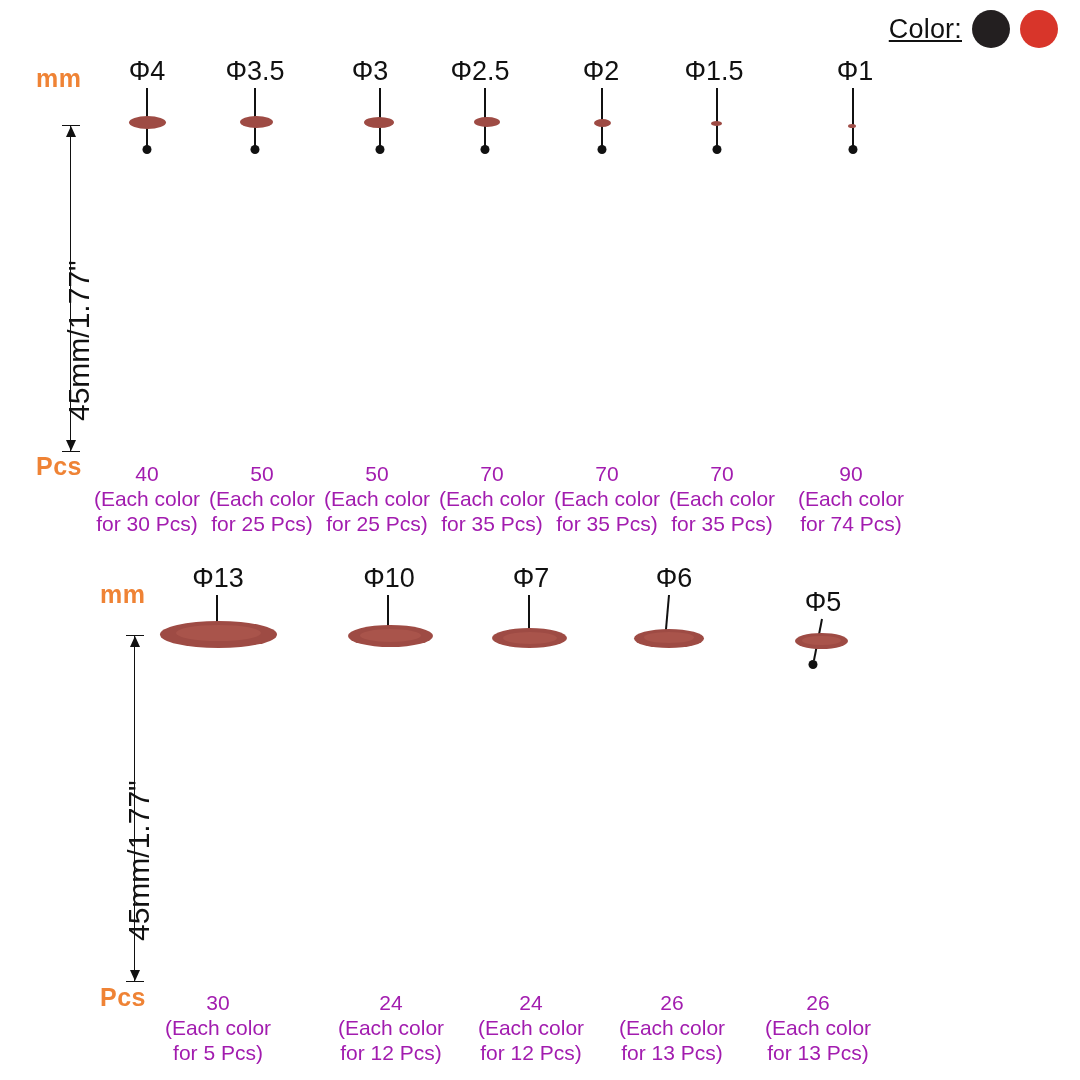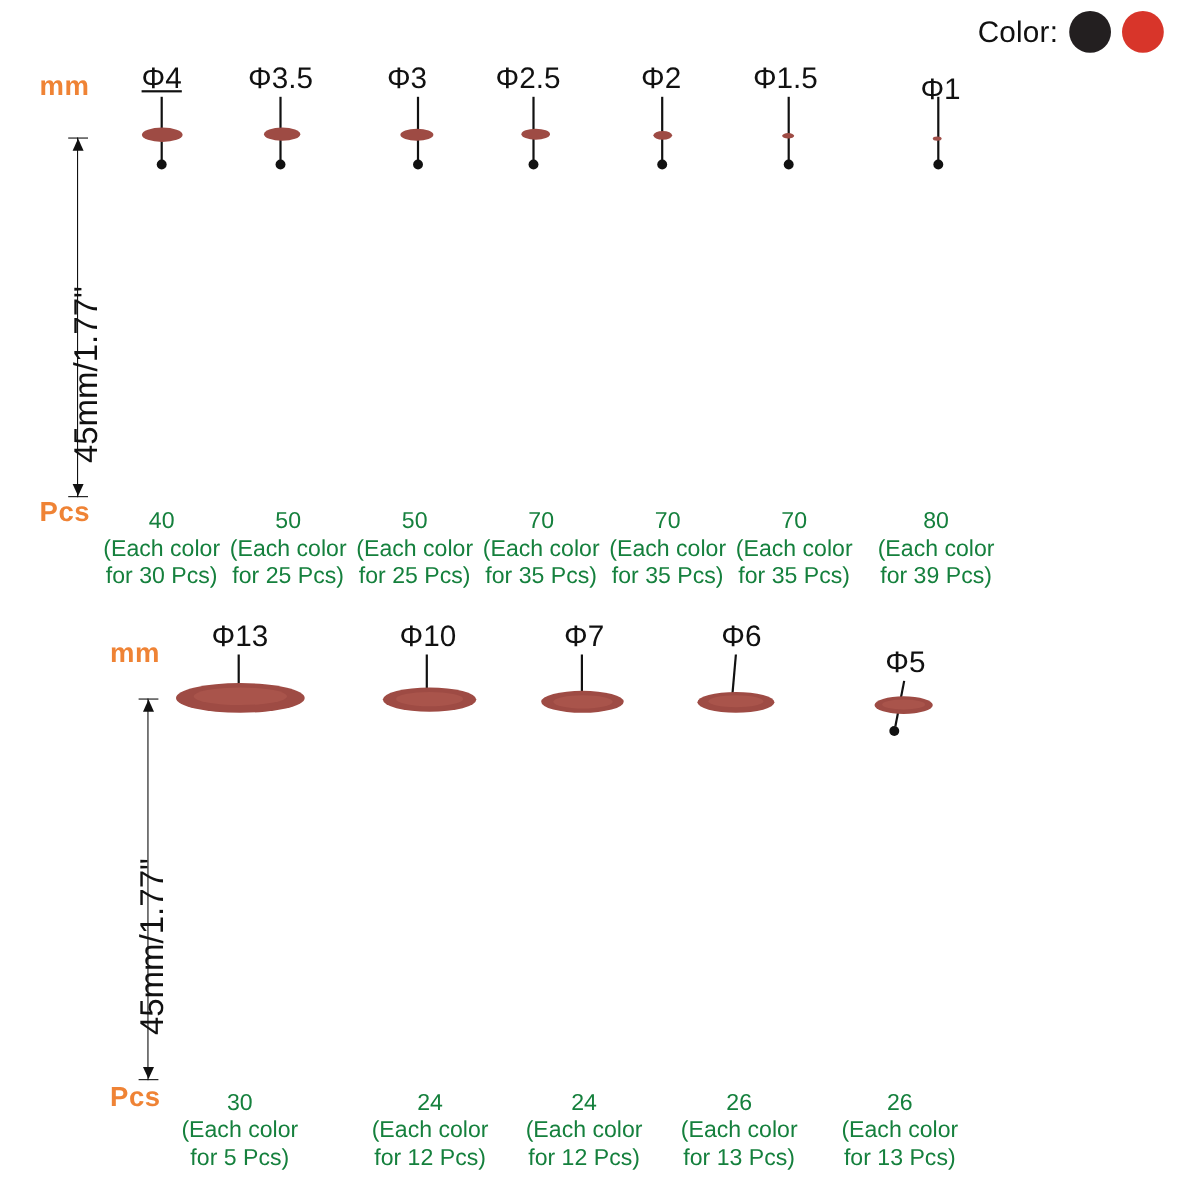--- a/index.html
+++ b/index.html
@@ -9,21 +9,21 @@
     font-family:"Liberation Sans", sans-serif;
     color:#111;
     overflow:hidden;
     position:relative;
   }
   .stage{position:absolute;left:0;top:0;width:1080px;height:1080px;}
 
   
   .legend{
     position:absolute;right:22px;top:10px;
-    display:flex;align-items:center;gap:10px;
+    display:flex;align-items:center;gap:10px;text-decoration:underline;
   }
   .legend-label{font-size:27px;color:#111;letter-spacing:.2px;}
   .swatch{width:38px;height:38px;border-radius:50%;display:block;}
 
   
   .unit{
     position:absolute;
     font-size:25px;font-weight:bold;color:#ef8335;
     letter-spacing:.5px;
   }
@@ -95,21 +95,21 @@
 
   .thin .body{background:linear-gradient(to right,#c93f3d 0%, #e1544f 40%, #d8four 60%, #c63c3b 100%);}
 
   
   .row{position:absolute;left:0;width:1080px;}
 
   
   .pcs{
     position:absolute;
     text-align:center;
-    font-size:21px;line-height:1.18;color:#15803d;
+    font-size:21px;line-height:1.18;color:#a21caf;
     transform:translateX(-50%);
     white-space:nowrap;
   }
   .pcs .n{display:block;}
   .pcs .s{display:block;}
 </style>
 </head>
 <body>
 
 <div class="stage">
@@ -128,21 +128,21 @@
     <div class="dim" style="left:62px;top:125px;height:327px;">
       <div class="cap top"></div>
       <div class="cap bot"></div>
       <div class="bar"></div>
       <div class="arrow up"></div>
       <div class="arrow dn"></div>
       <div class="dim-text" style="left:0px;top:296px;">45mm/1.77"</div>
     </div>
 
     <div class="callout" style="left:147px;top:56px;">
-      <div class="phi" style="top:0;left:0;text-decoration:underline;">Φ4</div>
+      <div class="phi" style="top:0;left:0;">Φ4</div>
       <div class="leader" style="left:-1px;top:32px;height:58px;"></div>
       <div class="dot" style="left:0;top:89px;"></div>
     </div>
     <div class="callout" style="left:255px;top:56px;">
       <div class="phi" style="top:0;left:0;">Φ3.5</div>
       <div class="leader" style="left:-1px;top:32px;height:58px;"></div>
       <div class="dot" style="left:0;top:89px;"></div>
     </div>
     <div class="callout" style="left:370px;top:56px;">
       <div class="phi" style="top:0;left:0;">Φ3</div>
@@ -158,21 +158,21 @@
       <div class="phi" style="top:0;left:0;">Φ2</div>
       <div class="leader" style="left:0px;top:32px;height:58px;"></div>
       <div class="dot" style="left:1px;top:89px;"></div>
     </div>
     <div class="callout" style="left:714px;top:56px;">
       <div class="phi" style="top:0;left:0;">Φ1.5</div>
       <div class="leader" style="left:2px;top:32px;height:58px;"></div>
       <div class="dot" style="left:3px;top:89px;"></div>
     </div>
     <div class="callout" style="left:855px;top:56px;">
-      <div class="phi" style="top:10px;left:0;">Φ1</div>
+      <div class="phi" style="top:0;left:0;">Φ1</div>
       <div class="leader" style="left:-3px;top:32px;height:58px;"></div>
       <div class="dot" style="left:-2px;top:89px;"></div>
     </div>
 
     <div class="tube" style="left:129px;top:121px;width:37px;height:333px;">
       <div class="body" style="background:linear-gradient(to right,#c53f3f 0%,#d8504e 14%,#e15a5a 34%,#dd5254 58%,#d4four 58%,#d4484a 78%,#bf3a3b 100%);"></div>
       <div class="cap" style="height:13px;top:-5px;background:#9e4b44;"></div>
     </div>
     <div class="tube" style="left:240px;top:121px;width:33px;height:333px;">
       <div class="body" style="background:linear-gradient(to right,#c53f3f 0%,#d8504e 14%,#e15a5a 34%,#dd5254 58%,#d4four 58%,#d4484a 78%,#bf3a3b 100%);"></div>
@@ -223,23 +223,23 @@
       <span class="n">70</span>
       <span class="s">(Each color</span>
       <span class="s">for 35 Pcs)</span>
     </div>
     <div class="pcs" style="left:722px;top:462px;">
       <span class="n">70</span>
       <span class="s">(Each color</span>
       <span class="s">for 35 Pcs)</span>
     </div>
     <div class="pcs" style="left:851px;top:462px;">
-      <span class="n">80</span>
-      <span class="s">(Each color</span>
-      <span class="s">for 39 Pcs)</span>
+      <span class="n">90</span>
+      <span class="s">(Each color</span>
+      <span class="s">for 74 Pcs)</span>
     </div>
   </div>
 
   <div class="row" style="top:545px;height:535px;">
 
     <div class="unit" style="left:100px;top:35px;">mm</div>
     <div class="unit" style="left:100px;top:438px;">Pcs</div>
 
     <div class="dim" style="left:126px;top:90px;height:347px;">
       <div class="cap top"></div>

